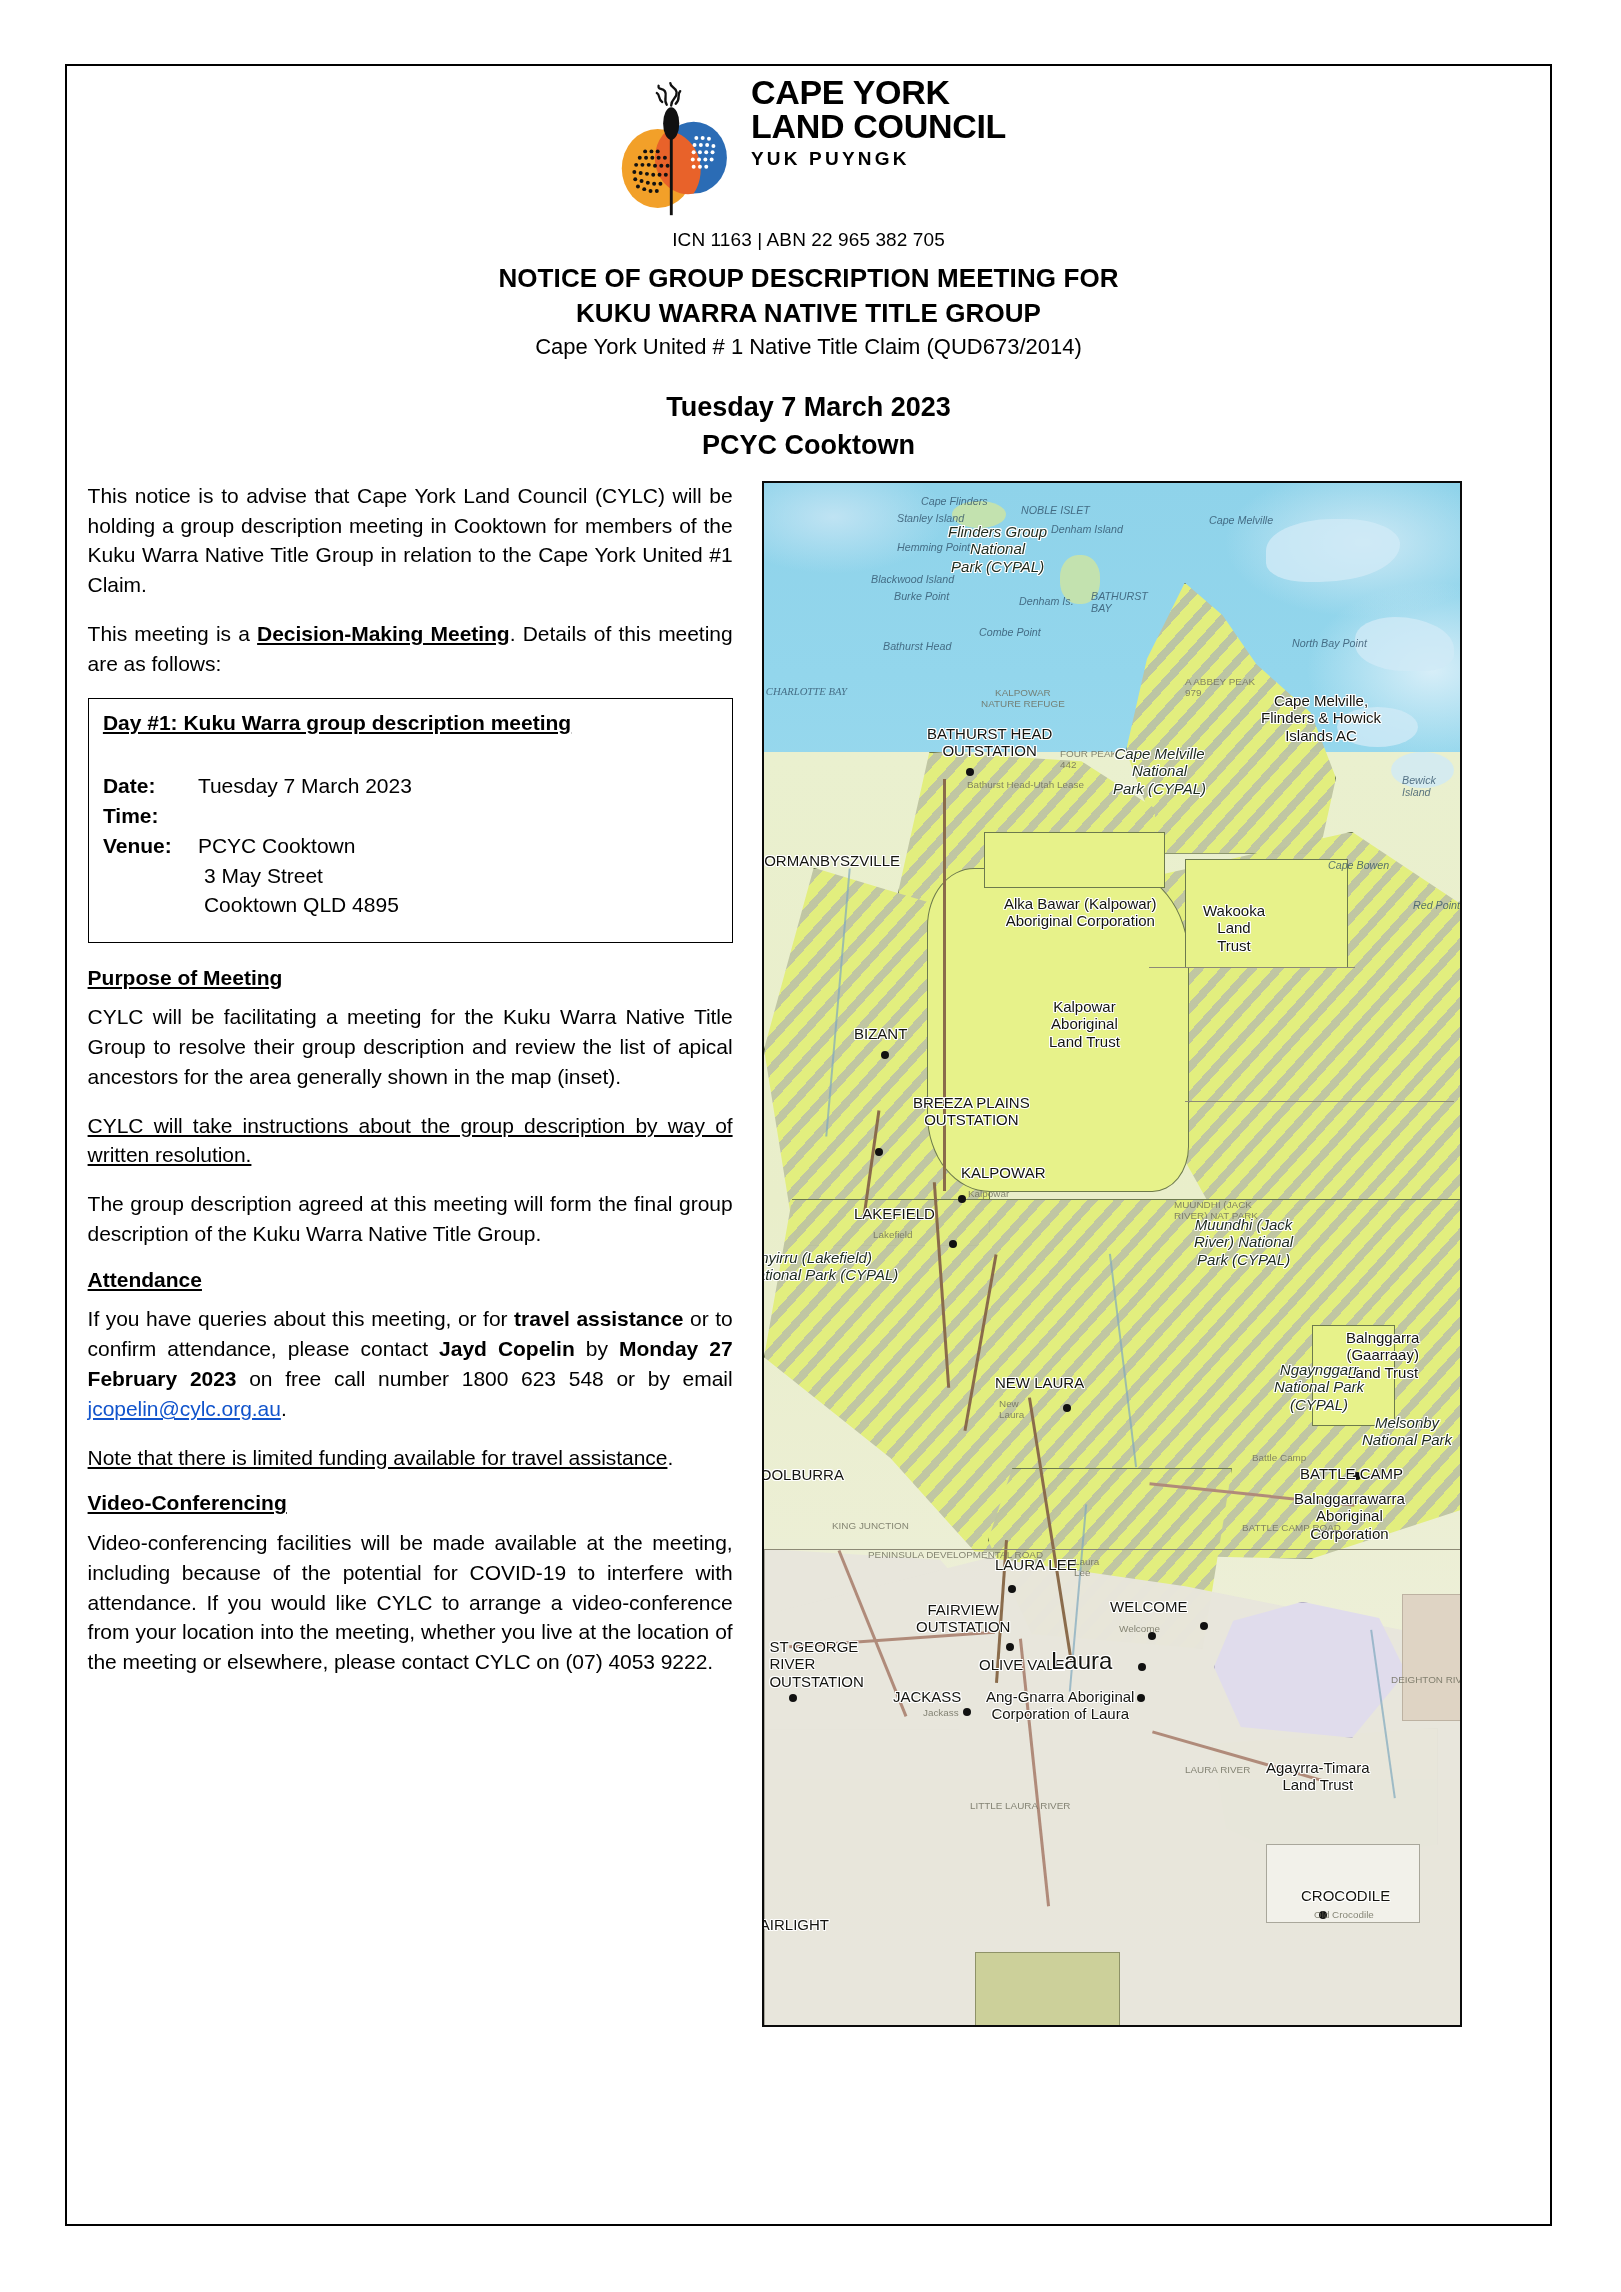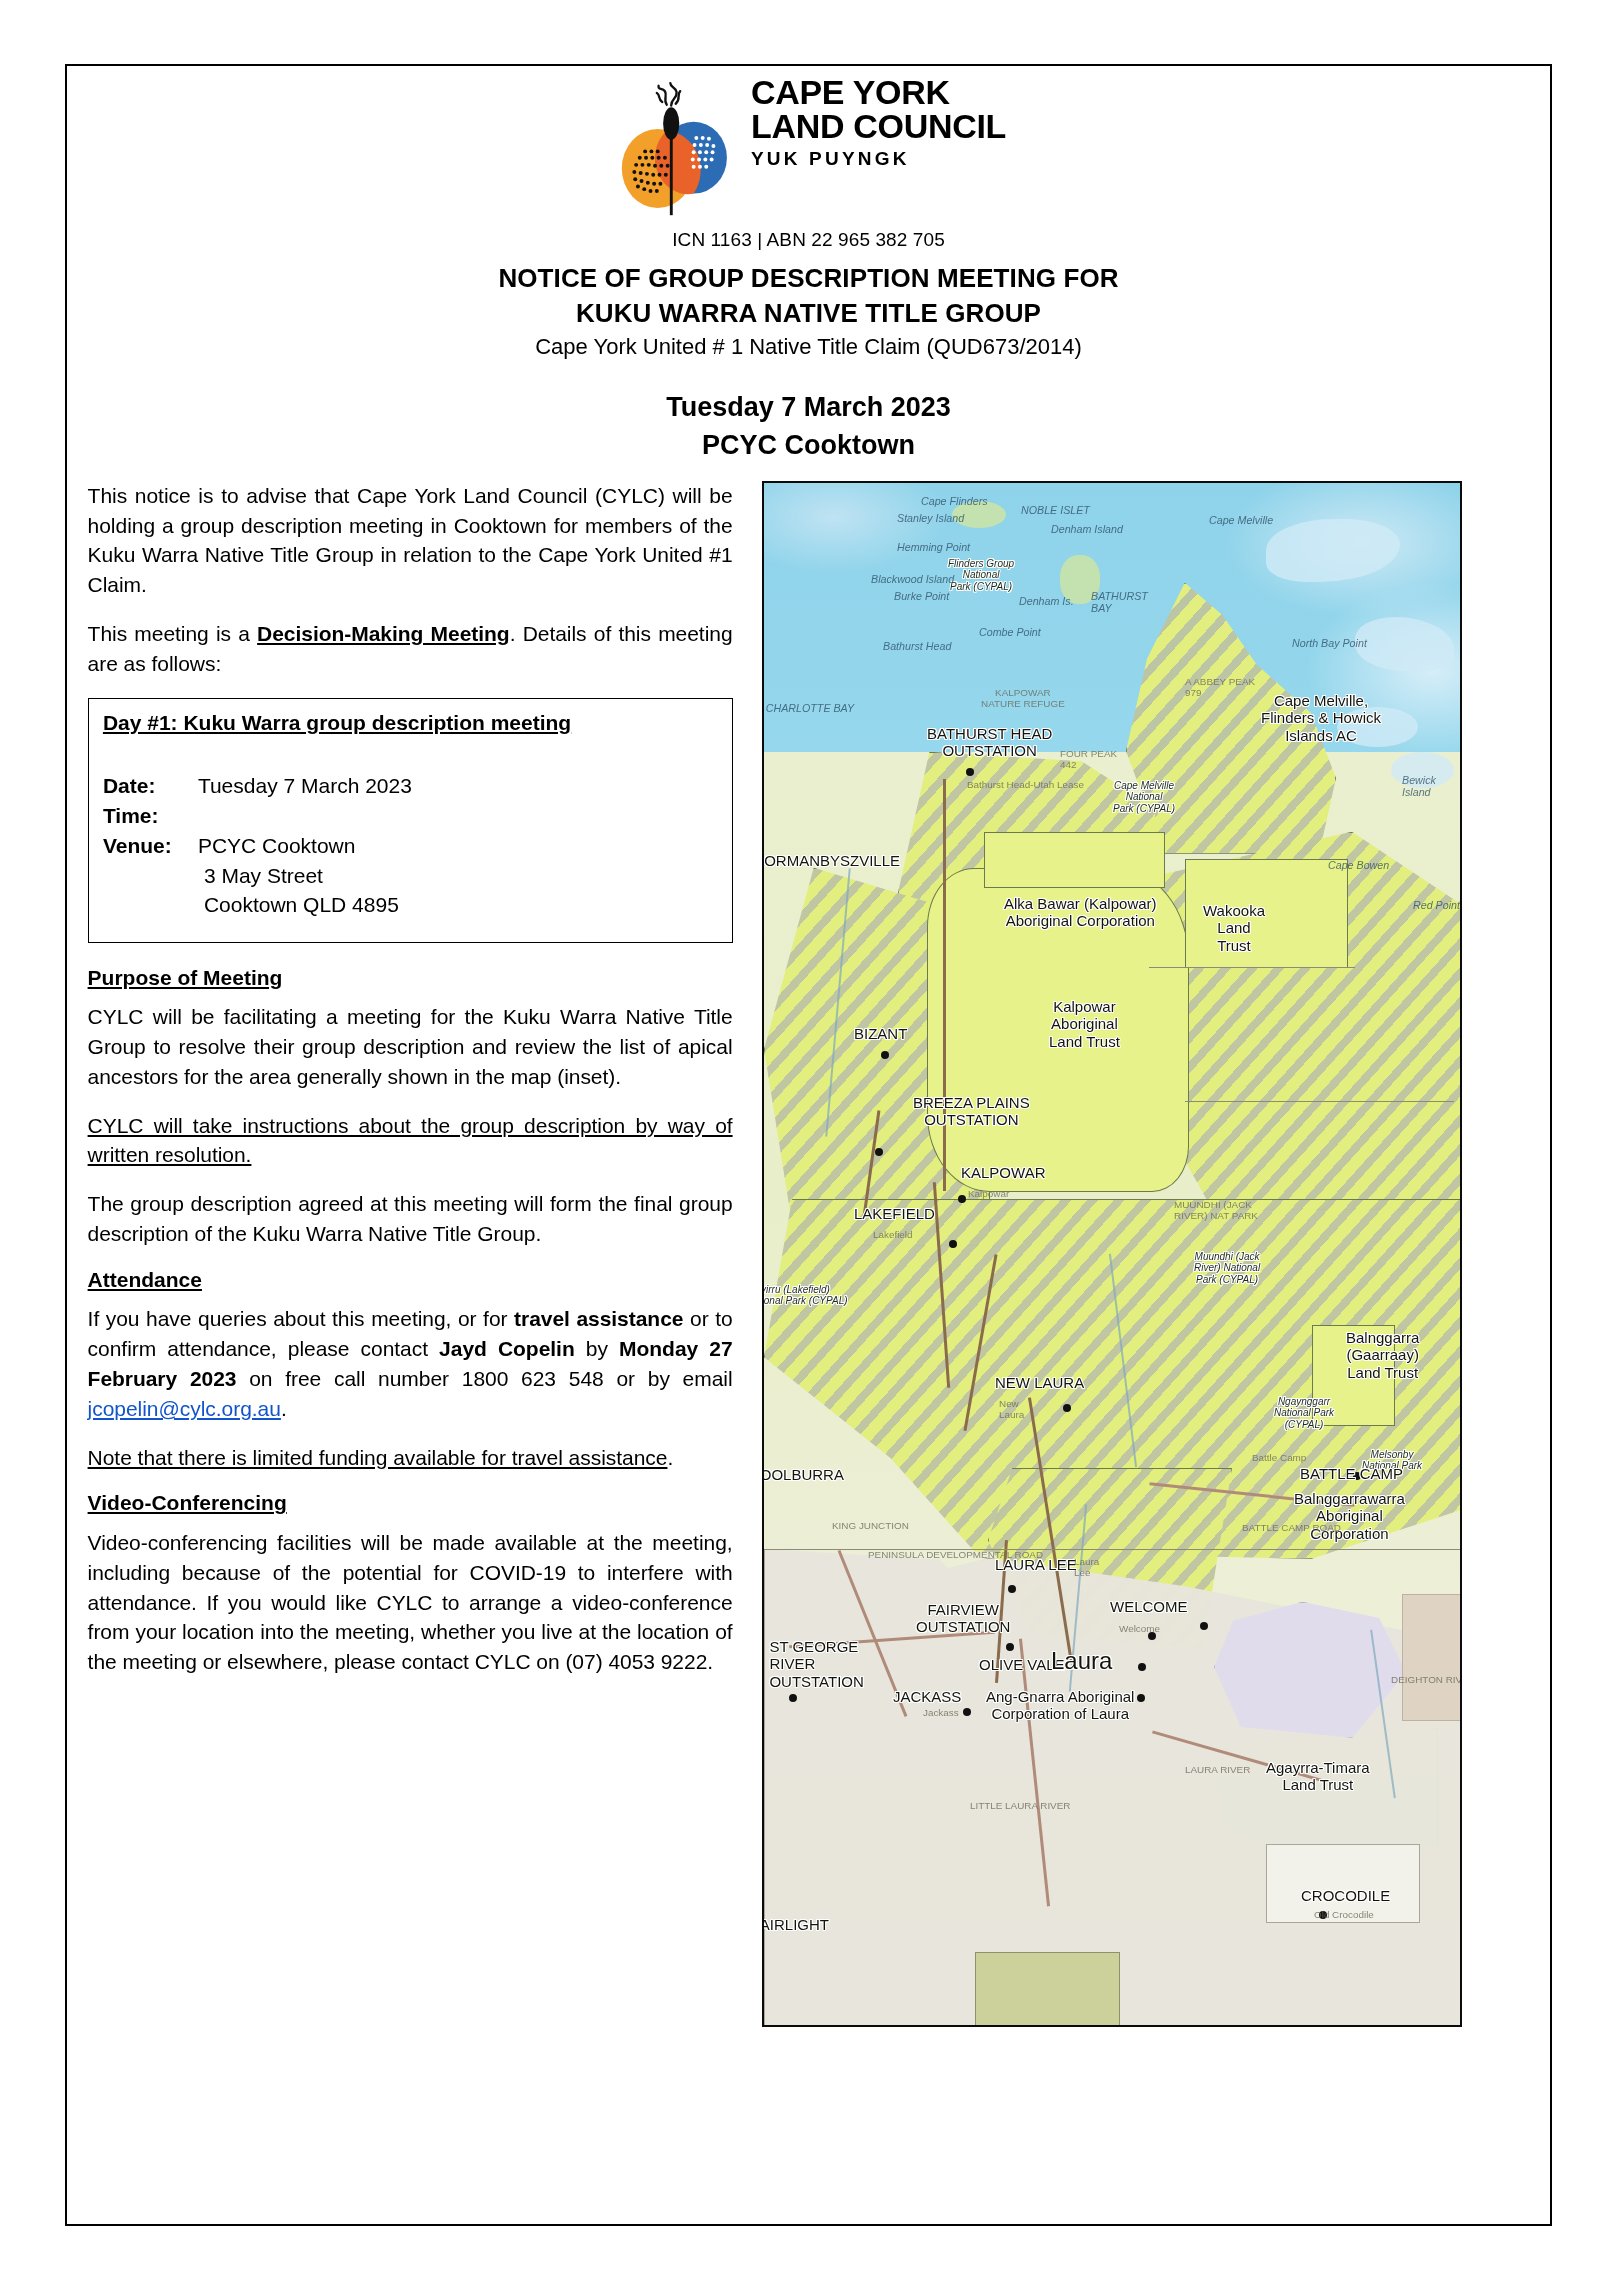--- a/index.html
+++ b/index.html
@@ -216,21 +216,21 @@
     font-family: "Liberation Sans", sans-serif;
     color: #14140f;
     text-shadow:
        0.9px 0 0 #fff, -0.9px 0 0 #fff, 0 0.9px 0 #fff, 0 -0.9px 0 #fff,
        0.9px 0.9px 0 #fff, -0.9px -0.9px 0 #fff, 0.9px -0.9px 0 #fff, -0.9px 0.9px 0 #fff;
     line-height: 1.16;
     white-space: pre;
   }
   .mlbl.town  { font-size: 15px; font-weight: 400; }
   .mlbl.ent   { font-size: 15px; font-weight: 400; }
-  .mlbl.park  { font-size: 10px; font-style: italic; color:#1d2a1d;margin-top:35px; }
+  .mlbl.park  { font-size: 15px; font-style: italic; color:#1d2a1d; }
   .mlbl.sea-l { font-size: 10.7px; font-style: italic; color:#2a4a63; text-shadow:none; opacity:.75;}
   .mlbl.faint { font-size: 9.9px; color:#6b6b5a; text-shadow:none; opacity:.8; }
   .mlbl.big   { font-size: 24px; font-weight: 400; }
   .mlbl.ctr   { text-align: center; }
 </style>
 </head>
 <body>
 
 <div class="page">
 
@@ -455,21 +455,21 @@
               <div class="mlbl sea-l" style="left: 130px; top: 107px;">Burke Point</div>
               <div class="mlbl sea-l" style="left: 255px; top: 112px;">Denham Is.</div>
               <div class="mlbl sea-l" style="left: 327px; top: 107px;">BATHURST
 BAY</div>
               <div class="mlbl sea-l" style="left: 445px; top: 31px;">Cape Melville</div>
               <div class="mlbl sea-l" style="left: 215px; top: 143px;">Combe Point</div>
               <div class="mlbl sea-l" style="left: 119px; top: 157px;">Bathurst Head</div>
               <div class="mlbl sea-l" style="left: 528px; top: 154px;">North Bay Point</div>
               <div class="mlbl faint" style="left: 421px; top: 193px;">A ABBEY PEAK
 979</div>
-              <div class="mlbl sea-l" style="left: 1.8px; top: 219px;">CHARLOTTE BAY</div>
+              <div class="mlbl sea-l" style="left: 1.8px; top: 202px; font-family: Liberation Serif, serif;">CHARLOTTE BAY</div>
               <div class="mlbl faint ctr" style="left: 217px; top: 204px;">KALPOWAR
 NATURE REFUGE</div>
               <div class="mlbl ent ctr" style="left: 497px; top: 209px;">Cape Melville,
 Flinders &amp; Howick
 Islands AC</div>
               <div class="mlbl town ctr" style="left: 163px; top: 242px;">BATHURST HEAD
 OUTSTATION</div>
               <div class="mlbl faint" style="left: 296px; top: 265px;">FOUR PEAK
 442</div>
               <div class="mlbl park ctr" style="left: 349px; top: 262px;">Cape Melville

